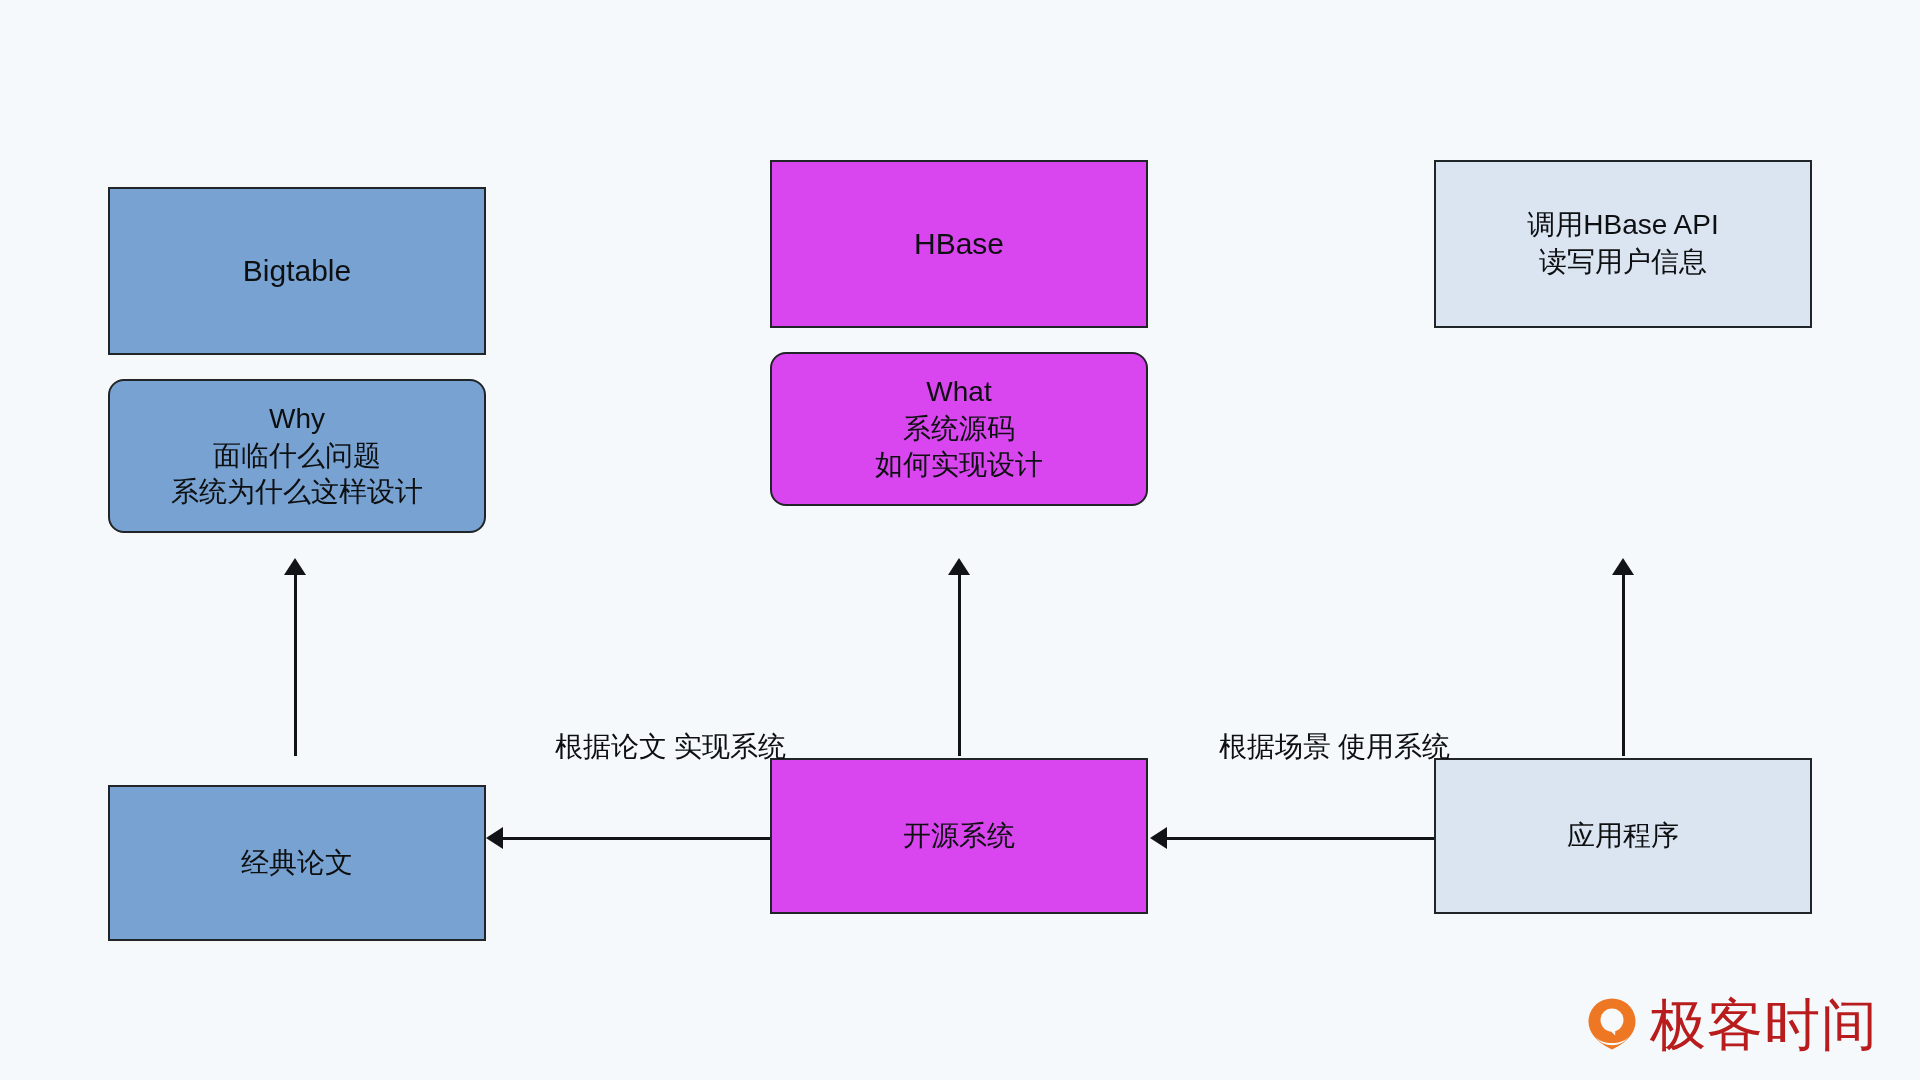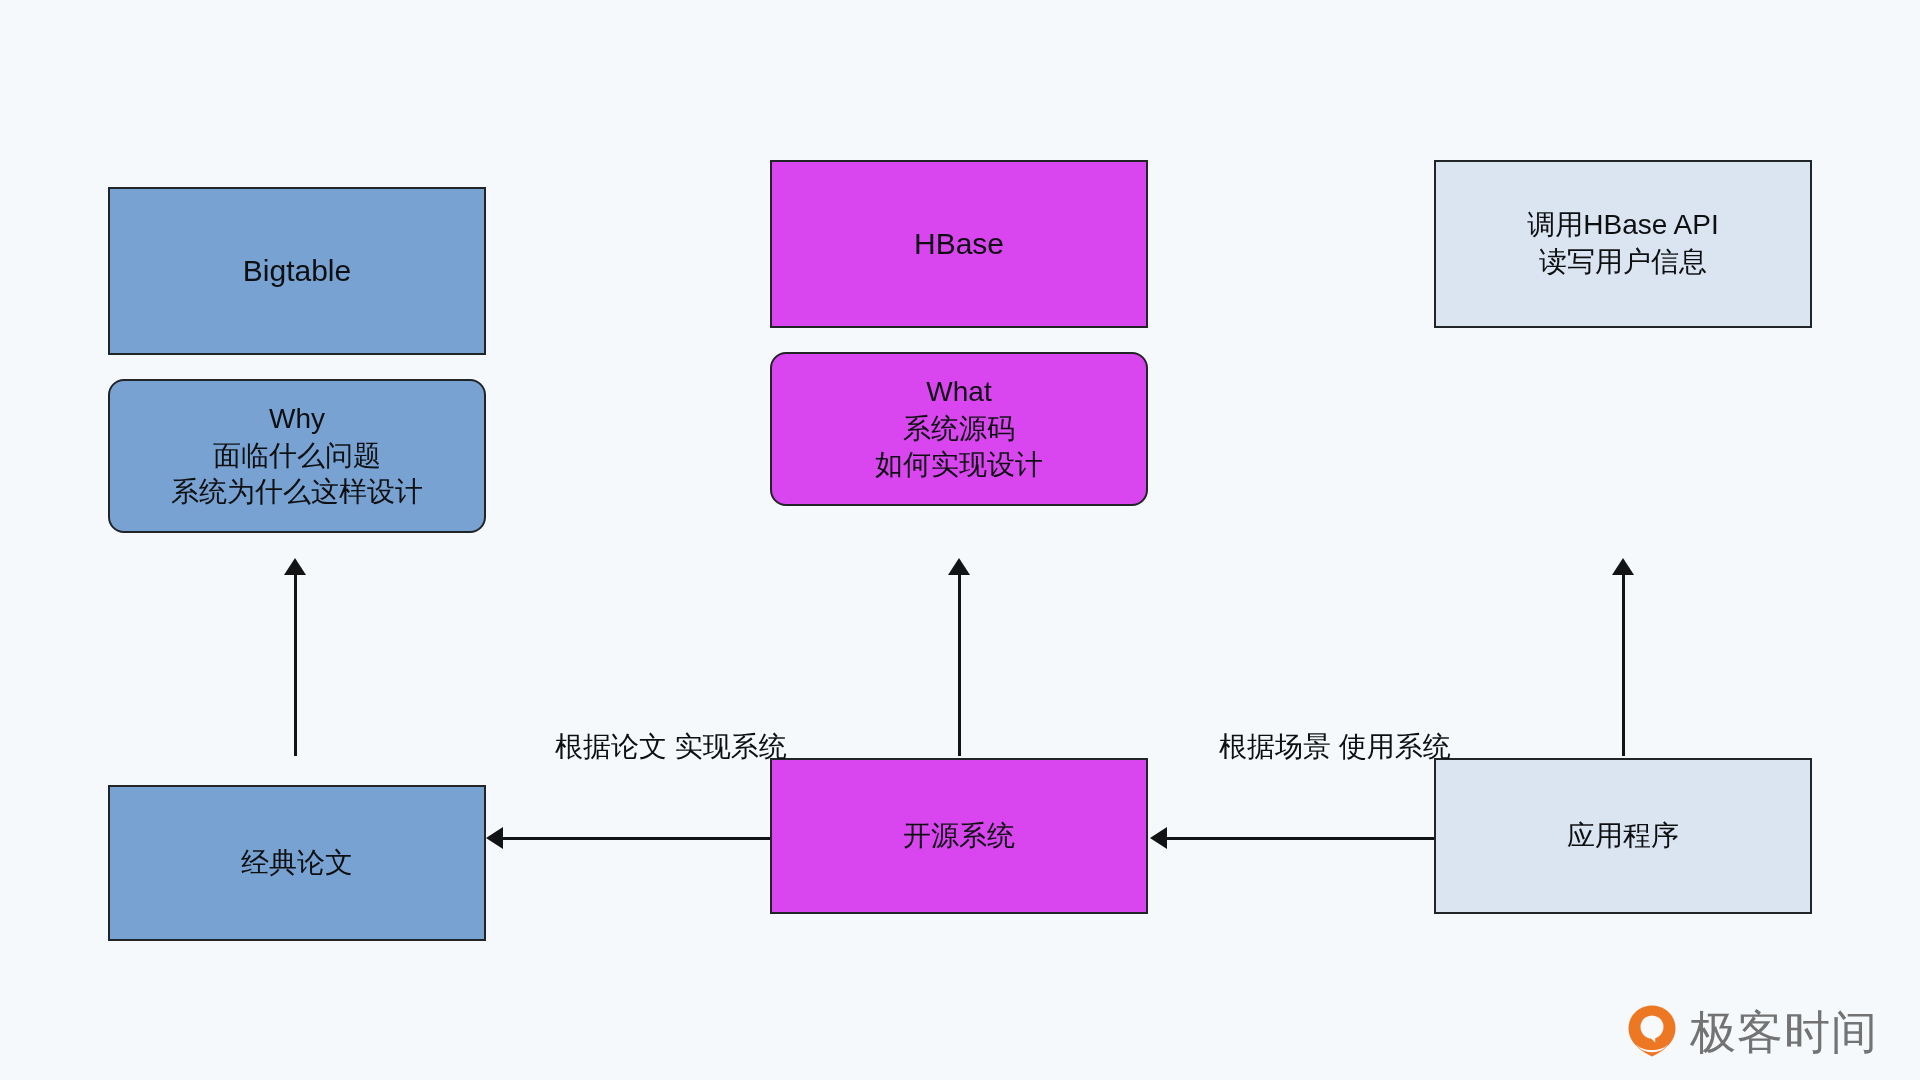--- a/index.html
+++ b/index.html
@@ -102,34 +102,35 @@
 
   
   .edge-label {
     position: absolute;
     font-size: 28px;
     color: #0d0f11;
     line-height: 1.36;
     text-align: center;
     white-space: nowrap;
     user-select: none;
+    font-family: Liberation Serif, serif;
   }
 
   
   #watermark {
     position: absolute;
     right: 42px;
     bottom: 16px;
     display: flex;
     align-items: center;
     gap: 12px;
   }
   #watermark .wm-text {
-    font-size: 46px;
-    color: #737373;
+    font-size: 56px;
+    color: #b91c1c;
     letter-spacing: 1px;
     font-family: "DejaVu Sans", sans-serif;
   }
 </style>
 </head>
 <body>
 
 <div id="stage">
 
   <div class="node col-a row-top fill-dark fs-title">

